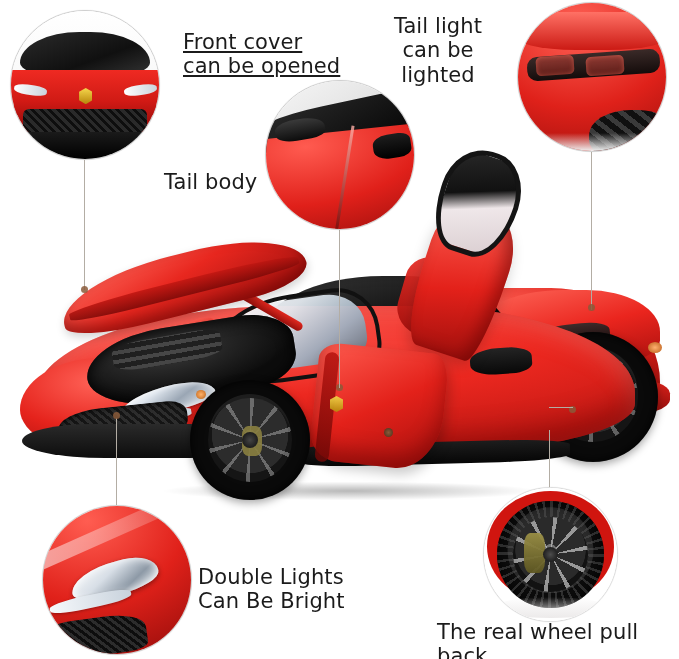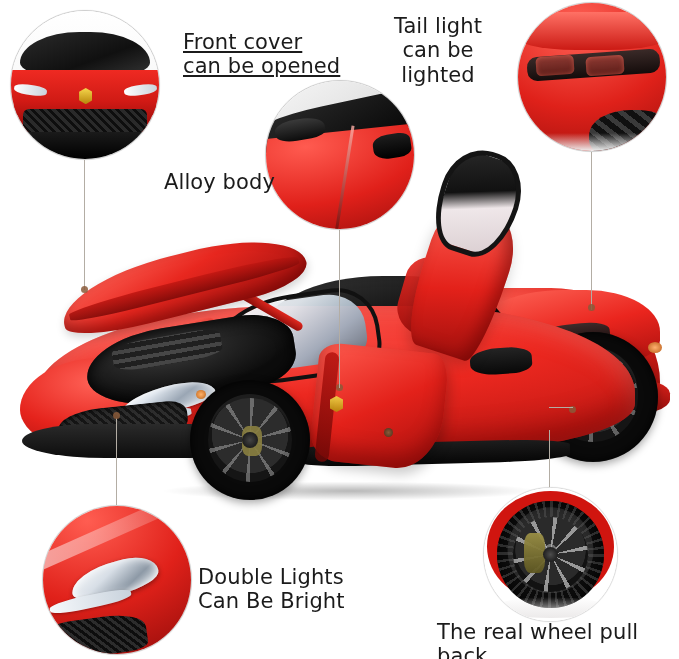--- a/index.html
+++ b/index.html
@@ -518,21 +518,21 @@
       <div class="c5-spokes"></div>
       <div class="c5-caliper"></div>
       <div class="c5-hub"></div>
       <div class="c5-ground"></div>
     </div>
   </div>
 
   <div class="callout-text ct-left" style="left:183px;top:30px;text-decoration:underline;">Front cover
 can be opened</div>
 
-  <div class="callout-text ct-left" style="left:164px;top:170px;">Alloy body</div>
+  <div class="callout-text ct-left" style="left:164px;top:170px;">Tail body</div>
 
   <div class="callout-text ct-left" style="left:198px;top:565px;">Double Lights
 Can Be Bright</div>
 
   <div class="callout-text ct-center" style="left:368px;top:14px;width:140px;">Tail light
 can be lighted</div>
 
   <div class="callout-text ct-left" style="left:437px;top:620px;">The real wheel pull back</div>
 
 </div>

